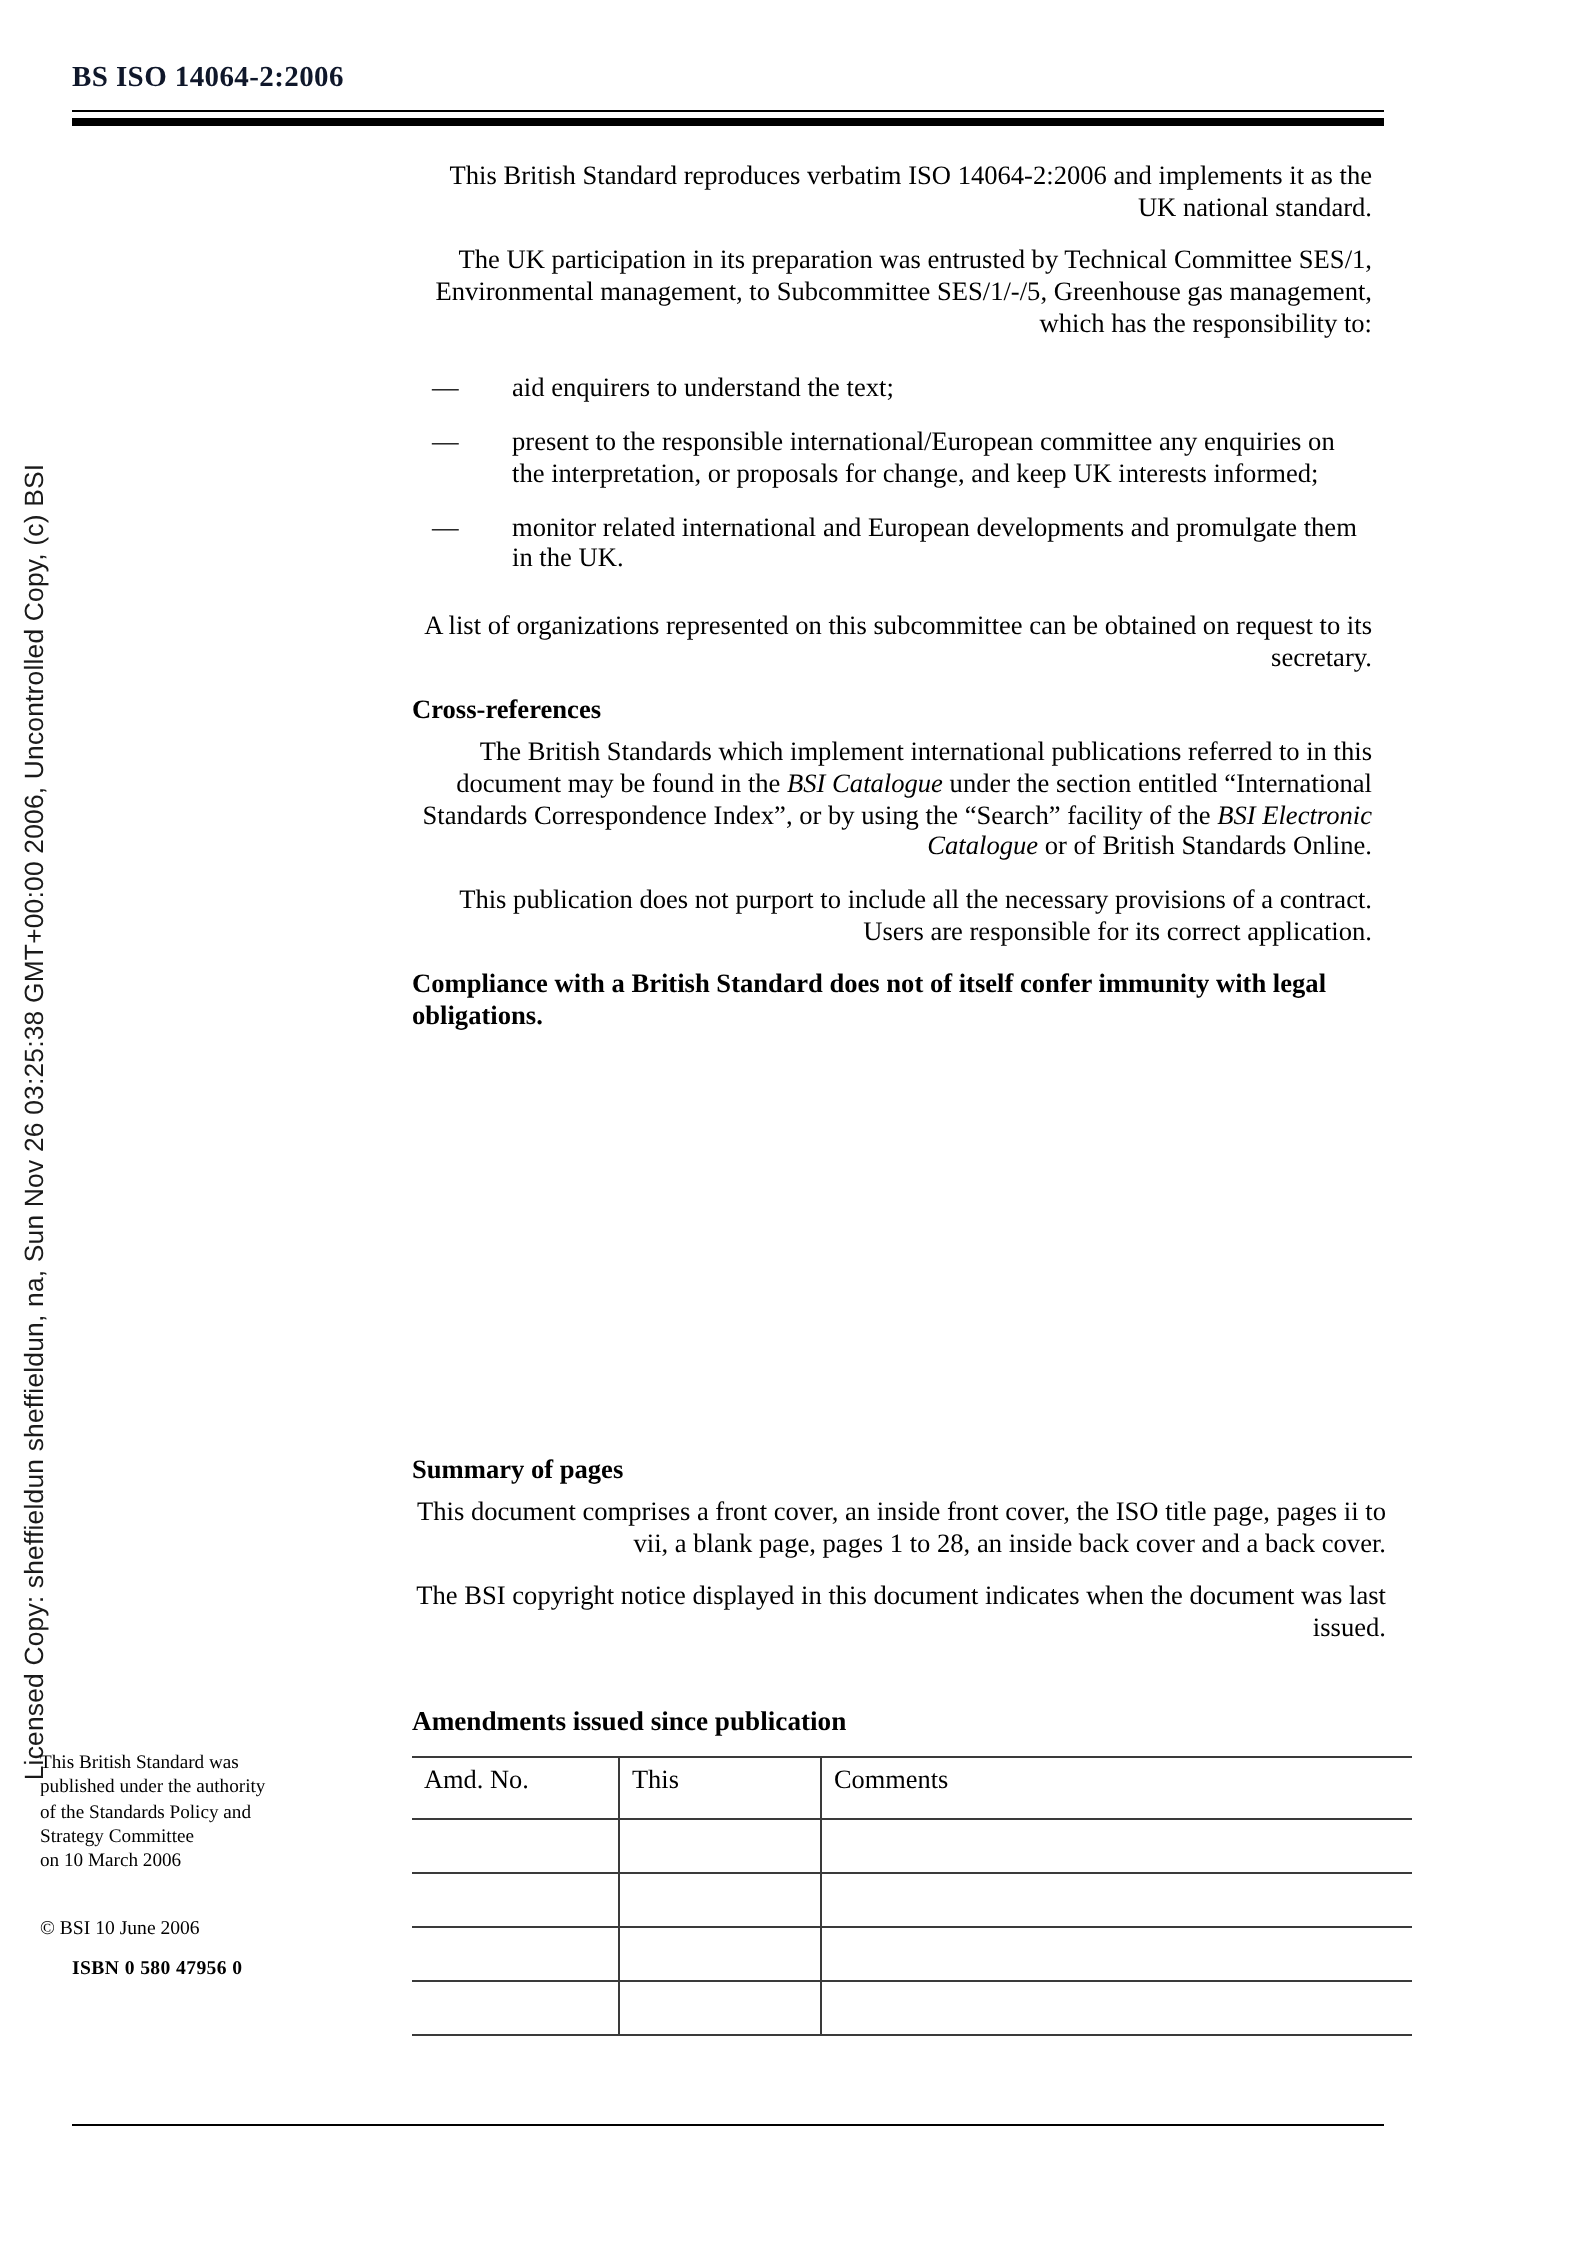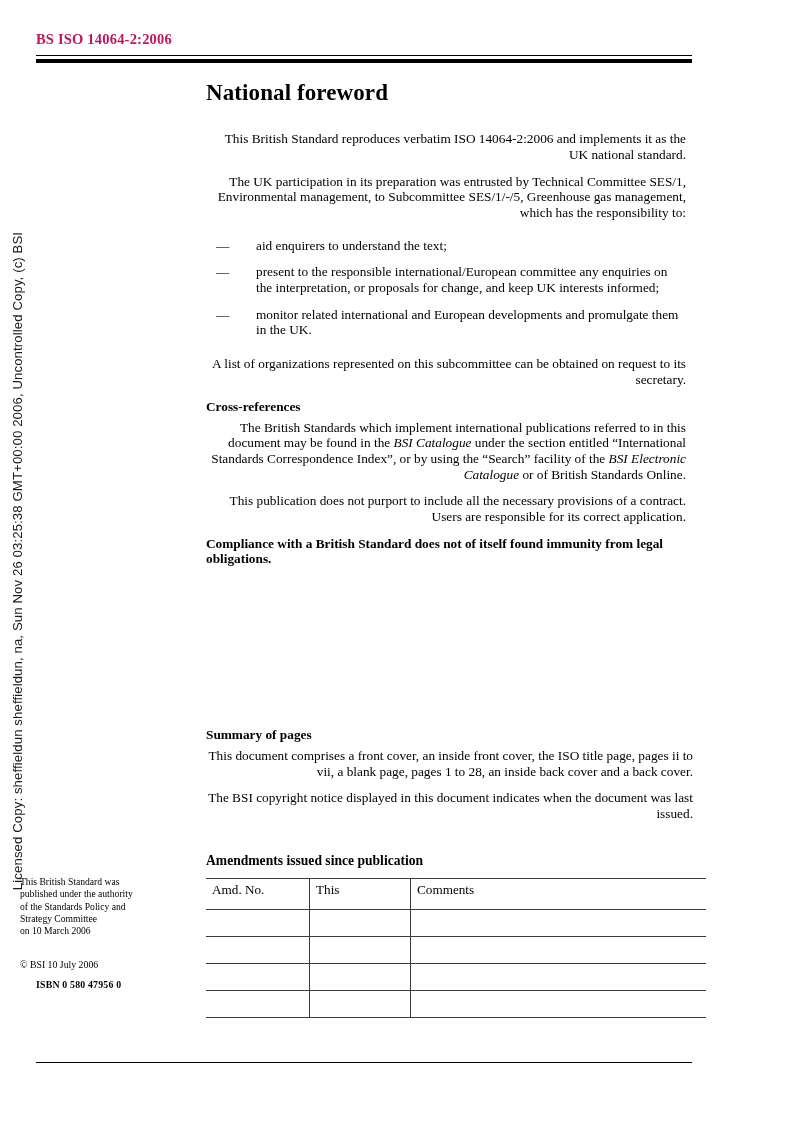--- a/index.html
+++ b/index.html
@@ -20,21 +20,21 @@
 
   
   .doc-header {
     position: absolute;
     left: 36px;
     top: 31px;
     font-family: "Liberation Serif", "DejaVu Serif", serif;
     font-weight: bold;
     font-size: 14.5px;
     letter-spacing: 0.2px;
-    color: #be185d;
+    color: #0f172a;
   }
   .rule-top-thin {
     position: absolute;
     left: 36px;
     top: 55px;
     width: 656px;
     height: 1px;
     background: #000;
   }
   .rule-top-thick {
@@ -215,21 +215,20 @@
   <div class="licence-strip">
     <span>Licensed Copy: sheffieldun sheffieldun, na, Sun Nov 26 03:25:38 GMT+00:00 2006, Uncontrolled Copy, (c) BSI</span>
   </div>
 
   <div class="doc-header">BS ISO 14064-2:2006</div>
   <div class="rule-top-thin"></div>
   <div class="rule-top-thick"></div>
 
   <div class="content">
 
-    <h1 class="title">National foreword</h1>
 
     <p class="para">This British Standard reproduces verbatim ISO 14064-2:2006 and implements it as the UK national standard.</p>
     <p class="para">The UK participation in its preparation was entrusted by Technical Committee SES/1, Environmental management, to Subcommittee SES/1/-/5, Greenhouse gas management, which has the responsibility to:</p>
 
     <ul class="dash-list">
       <li>
         <span class="dash">—</span>
         <span>aid enquirers to understand the text;</span>
       </li>
       <li>
@@ -243,21 +242,21 @@
     </ul>
 
     <p class="para">A list of organizations represented on this subcommittee can be obtained on request to its secretary.</p>
 
     <h2 class="subhead">Cross-references</h2>
 
     <p class="para"><span>The British Standards which implement international publications referred to in this document may be found in the </span><span class="em">BSI Catalogue</span><span> under the section entitled “International Standards Correspondence Index”, or by using the “Search” facility of the </span><span class="em">BSI Electronic Catalogue</span><span> or of British Standards Online.</span></p>
 
     <p class="para">This publication does not purport to include all the necessary provisions of a contract. Users are responsible for its correct application.</p>
 
-    <p class="bold-para">Compliance with a British Standard does not of itself found immunity from legal obligations.</p>
+    <p class="bold-para">Compliance with a British Standard does not of itself confer immunity with legal obligations.</p>
 
   </div>
 
   <div class="summary-block">
     <h2 class="subhead">Summary of pages</h2>
     <p class="para">This document comprises a front cover, an inside front cover, the ISO title page, pages ii to vii, a blank page, pages 1 to 28, an inside back cover and a back cover.</p>
     <p class="para">The BSI copyright notice displayed in this document indicates when the document was last issued.</p>
   </div>
 
   <div class="amend-block">
@@ -294,19 +293,19 @@
       </tbody>
     </table>
   </div>
 
   <div class="pub-block">
     <div>This British Standard was</div>
     <div>published under the authority</div>
     <div>of the Standards Policy and</div>
     <div>Strategy Committee</div>
     <div>on 10 March 2006</div>
-    <div class="copyright">© BSI 10 July 2006</div>
+    <div class="copyright">© BSI 10 June 2006</div>
   </div>
 
   <div class="isbn">ISBN 0 580 47956 0</div>
   <div class="rule-bottom"></div>
 
 </div>
 
 </body></html>

